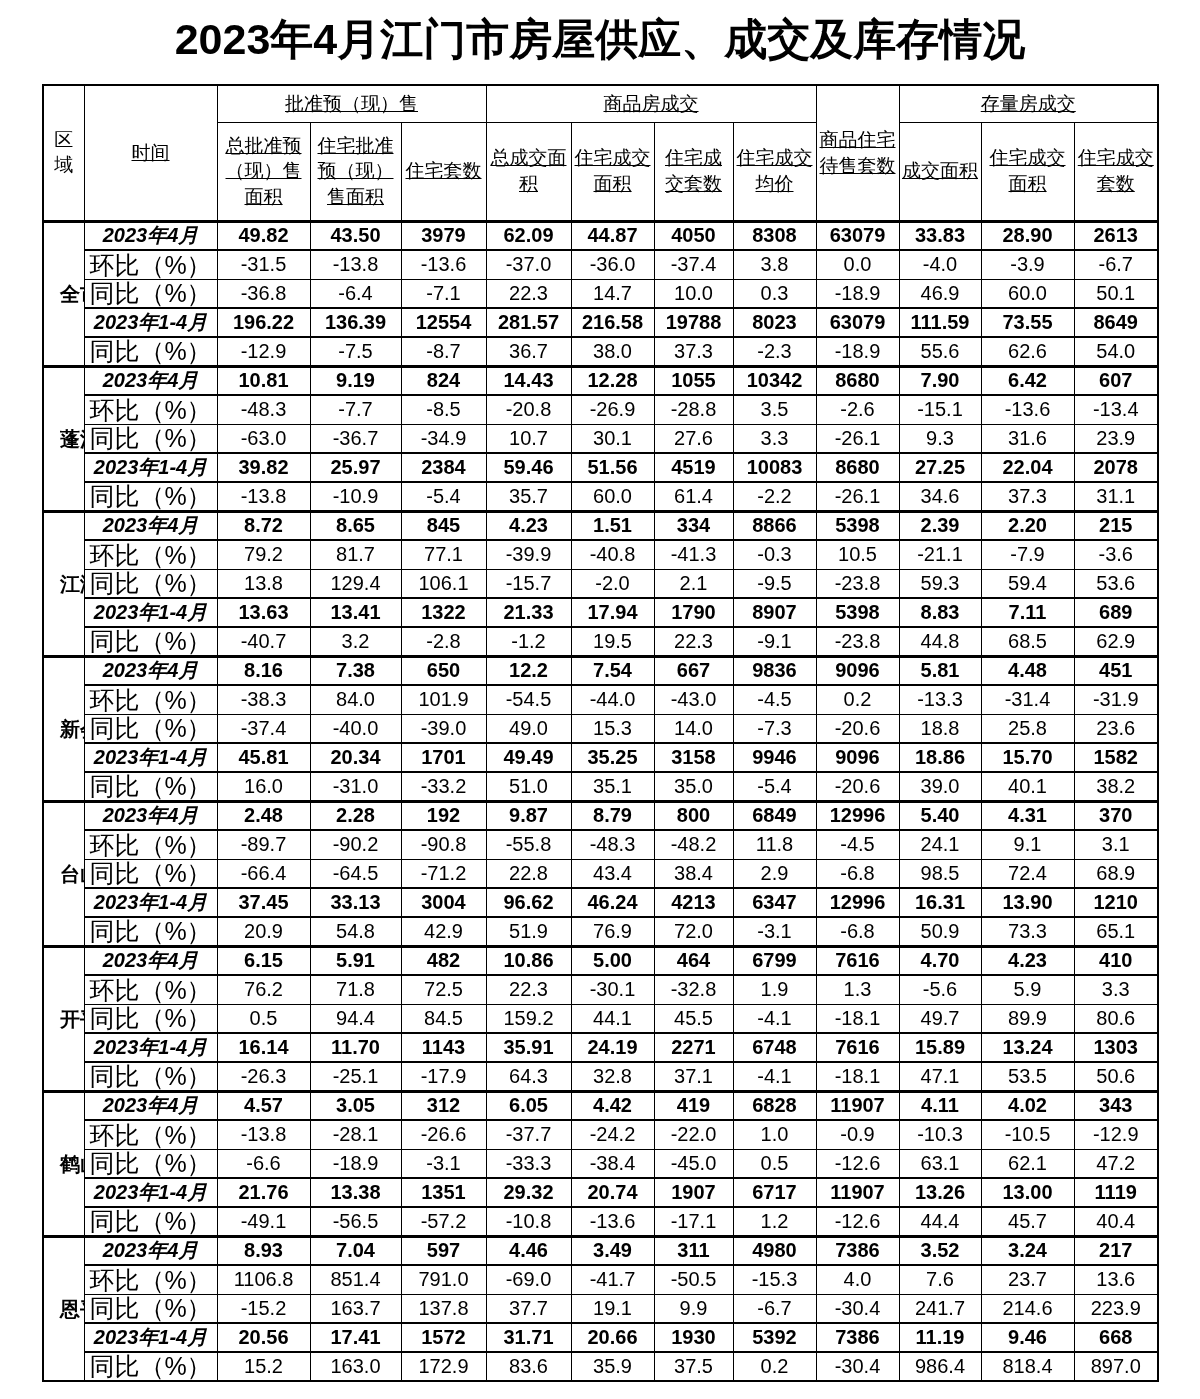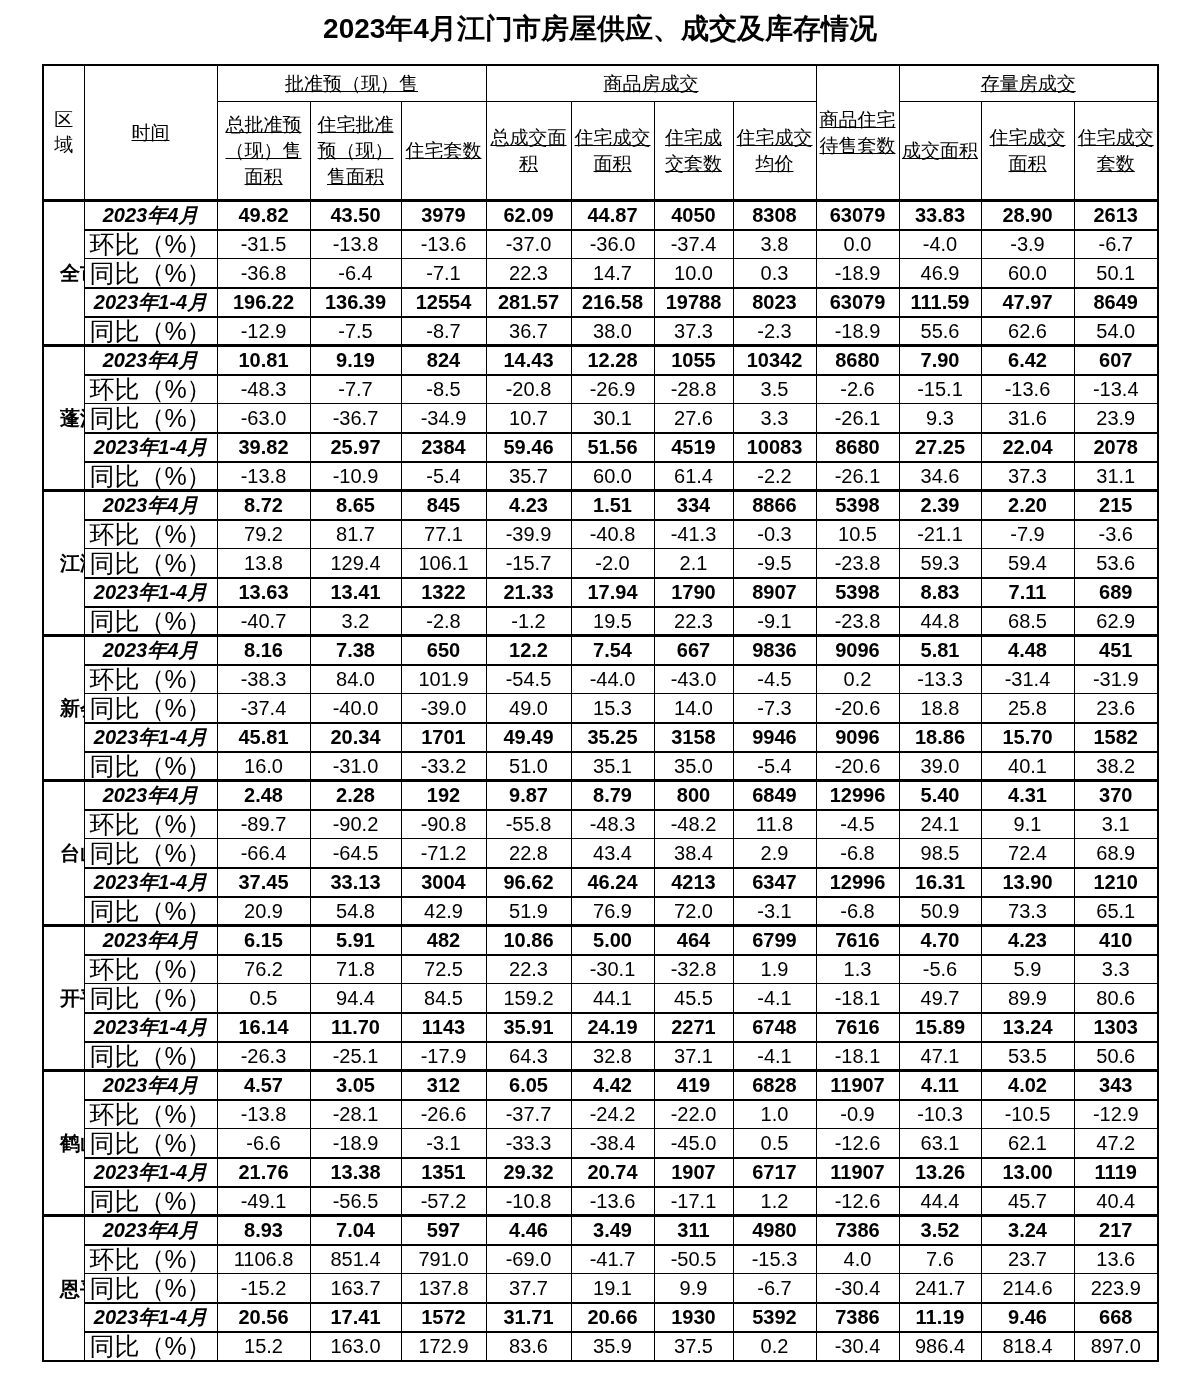--- a/index.html
+++ b/index.html
@@ -6,21 +6,21 @@
     margin: 0;
     padding: 0;
     background: #ffffff;
     width: 1200px;
     height: 1399px;
     font-family: "Liberation Sans", sans-serif;
     color: #000;
   }
   .page-title {
     text-align: center;
-    font-size: 28px;
+    font-size: 43px;
     font-weight: bold;
     margin: 10px 0 0 0;
     line-height: 1.35;
     letter-spacing: 0px;
     white-space: nowrap;
   }
   table.stats {
     border-collapse: collapse;
     table-layout: fixed;
     margin: 16px 0 0 42px;
@@ -162,21 +162,21 @@
         <td class="time-cell">2023年1-4月</td>
         <td class="num-cell">196.22</td>
         <td class="num-cell">136.39</td>
         <td class="num-cell">12554</td>
         <td class="num-cell">281.57</td>
         <td class="num-cell">216.58</td>
         <td class="num-cell">19788</td>
         <td class="num-cell">8023</td>
         <td class="num-cell">63079</td>
         <td class="num-cell">111.59</td>
-        <td class="num-cell">47.97</td>
+        <td class="num-cell">73.55</td>
         <td class="num-cell">8649</td>
       </tr>
       <tr class="r4">
         <td class="time-cell">同比（%）</td>
         <td class="num-cell">-12.9</td>
         <td class="num-cell">-7.5</td>
         <td class="num-cell">-8.7</td>
         <td class="num-cell">36.7</td>
         <td class="num-cell">38.0</td>
         <td class="num-cell">37.3</td>

